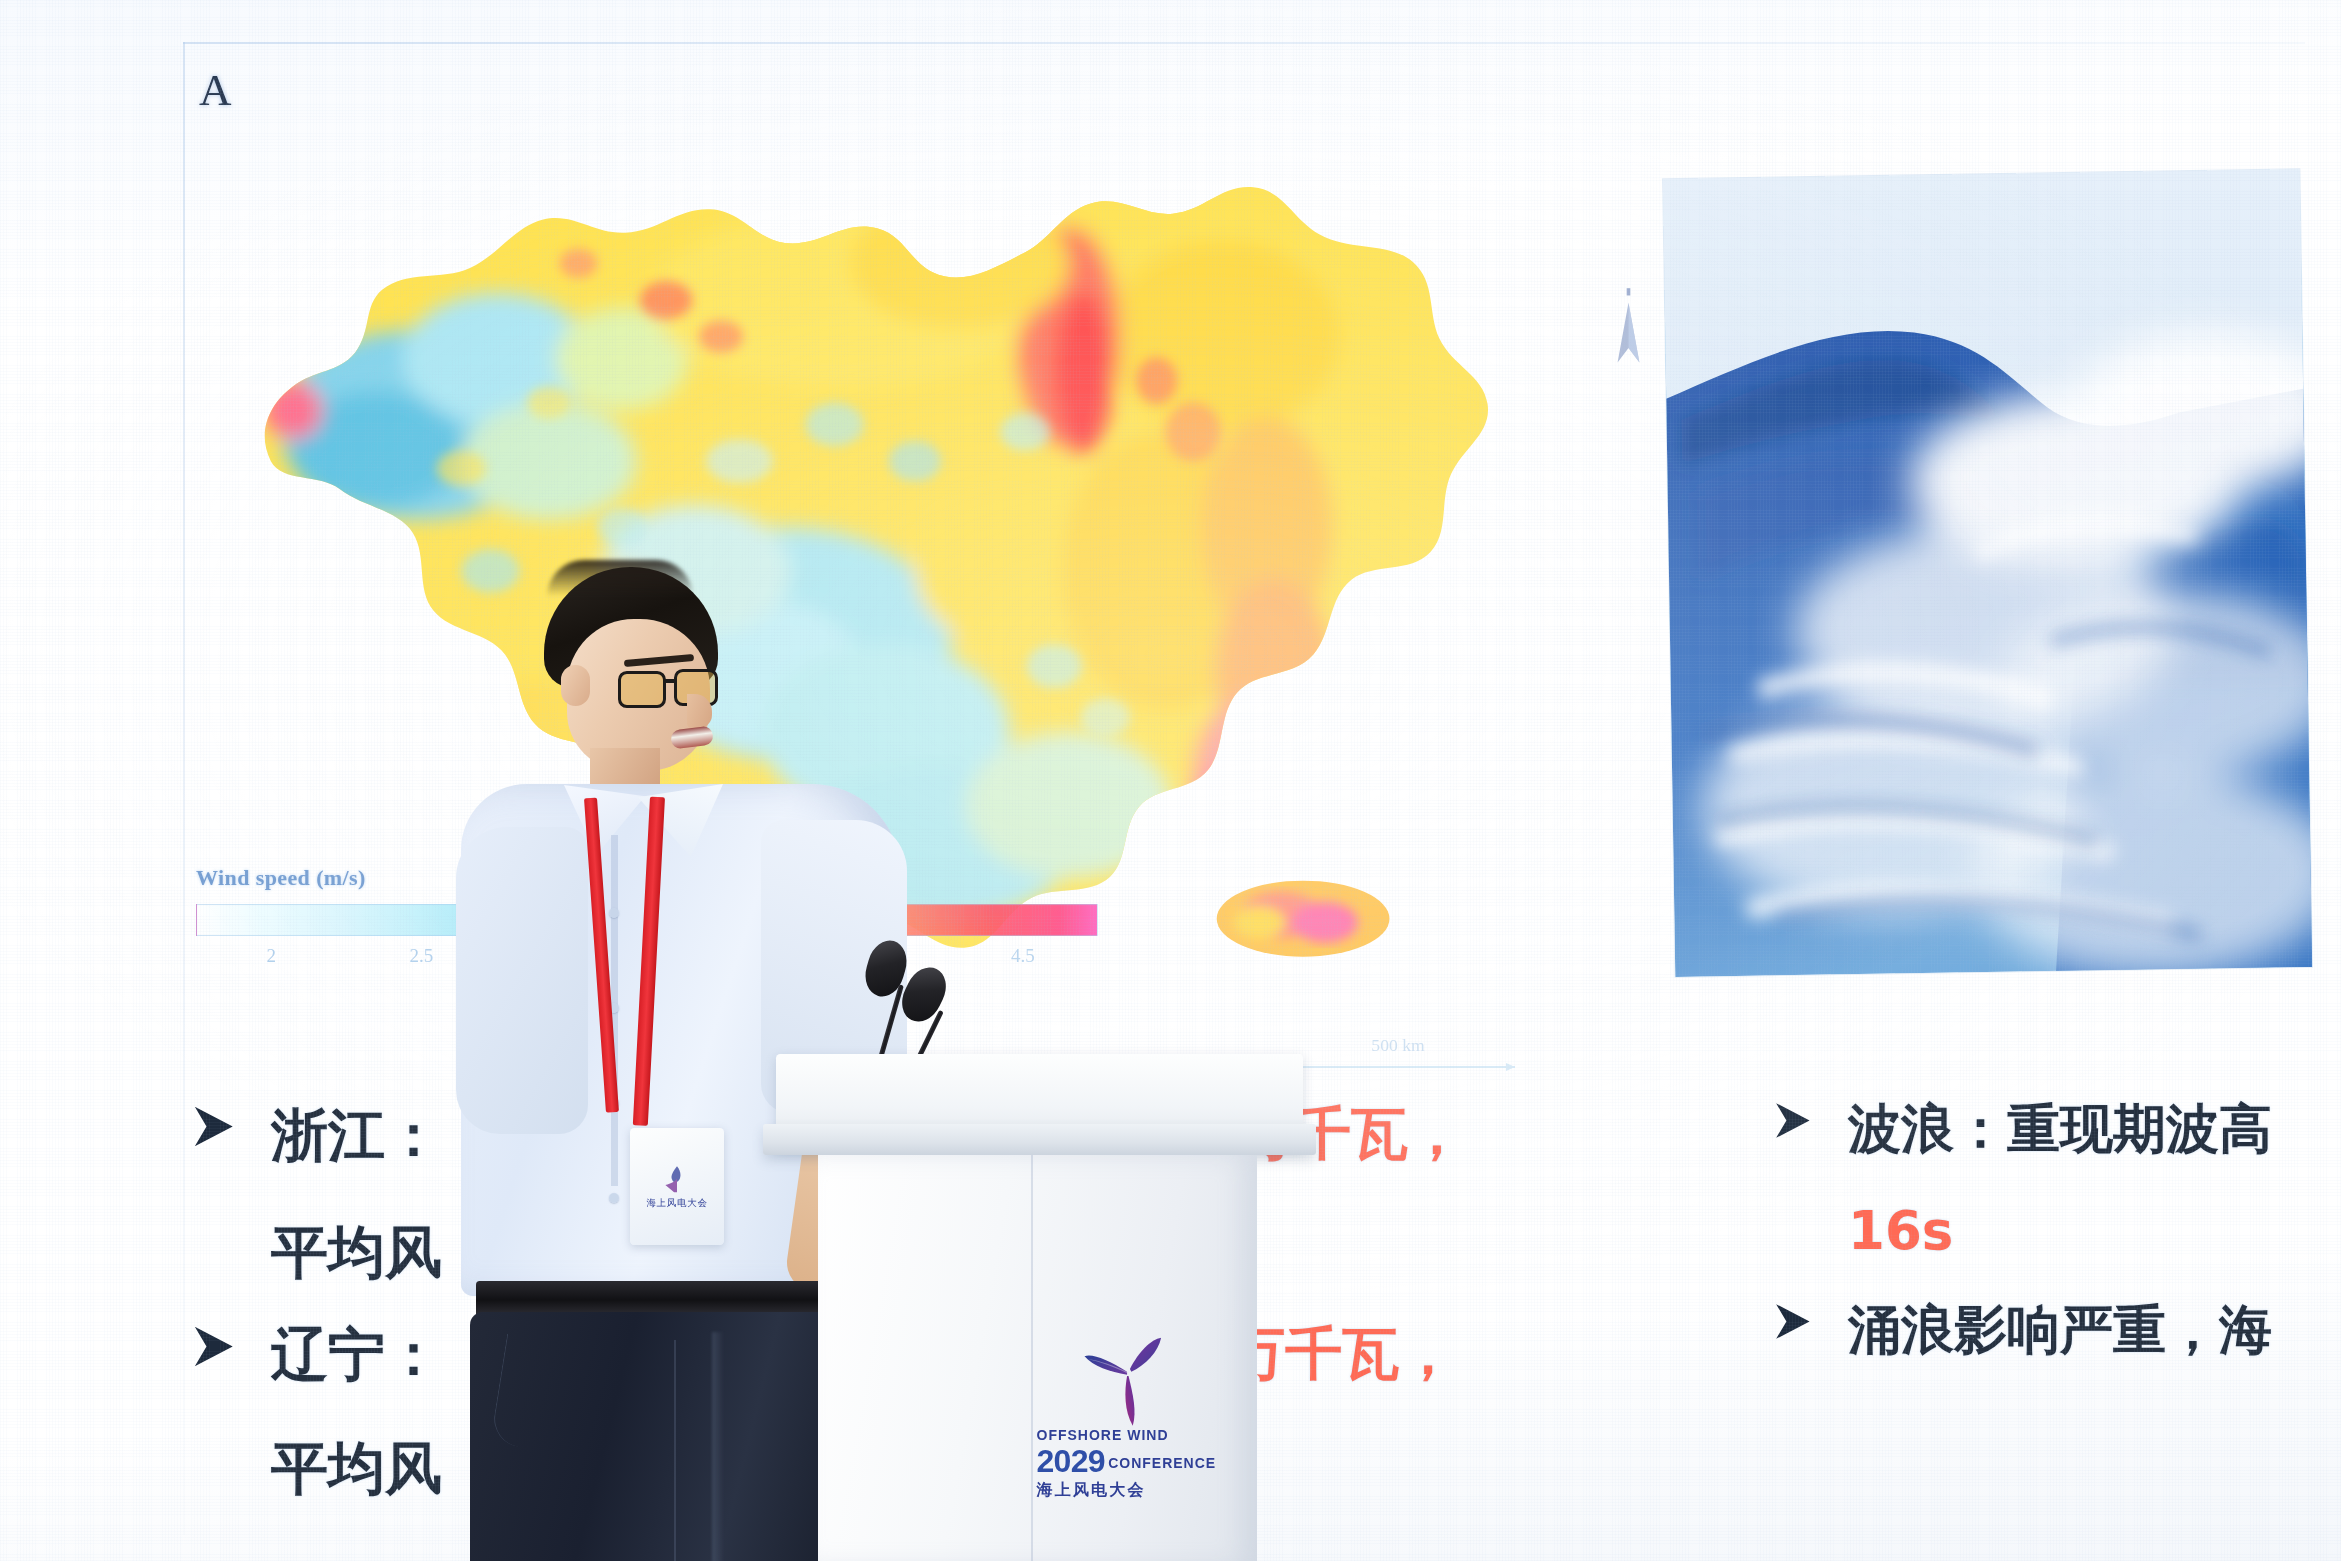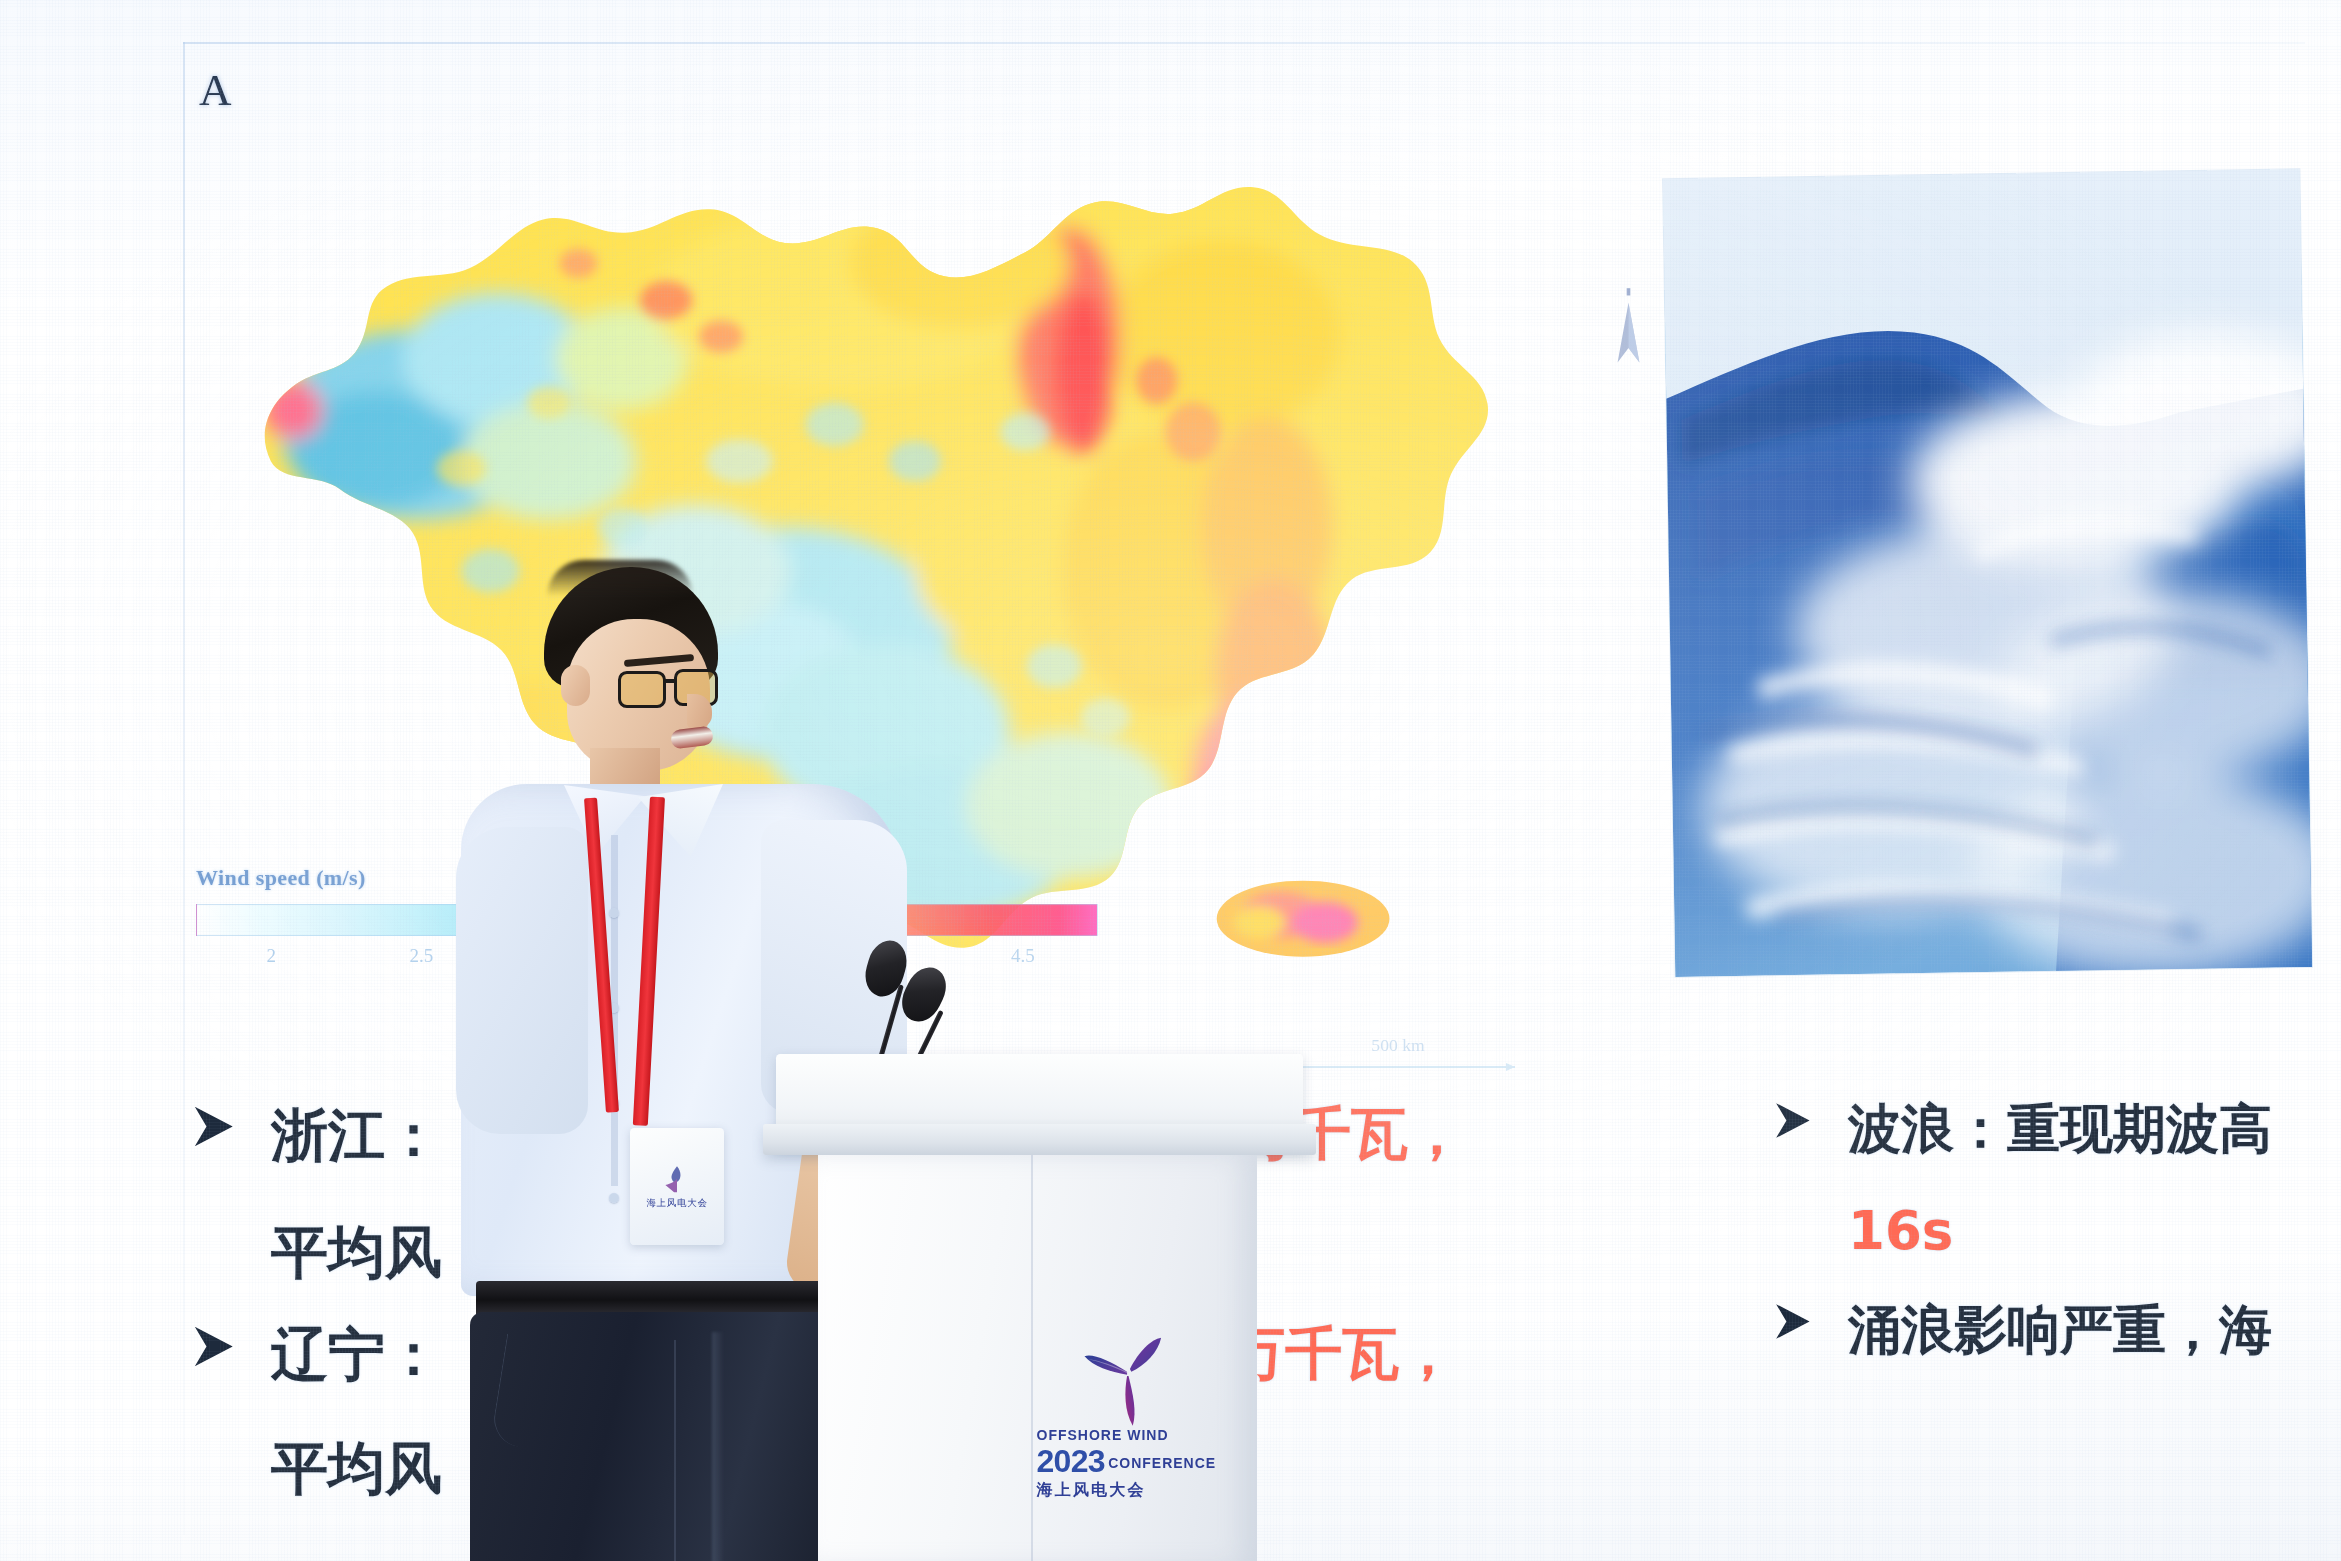--- a/index.html
+++ b/index.html
@@ -550,21 +550,21 @@
           </linearGradient>
         </defs>
         <path d="M78 66 C52 50 30 40 18 44 C30 58 54 66 78 70 Z" fill="url(#lg1)"></path>
         <path d="M82 62 C94 38 112 20 126 18 C122 38 104 56 84 66 Z" fill="url(#lg2)"></path>
         <path d="M80 72 C86 96 92 122 86 142 C74 122 74 94 78 72 Z" fill="url(#lg3)"></path>
         <path d="M78 66 C60 58 40 50 22 48 C40 52 62 60 78 68 Z" fill="#ffffff" opacity="0.35"></path>
       </svg>
       <div id="logo-text">
         <div class="logo-en">OFFSHORE WIND</div>
         <div>
-          <span class="logo-yr">2023</span>
+          <span class="logo-yr">2029</span>
           <span class="logo-en">CONFERENCE</span>
         </div>
         <div class="logo-cn">海上风电大会</div>
       </div>
     </div>
   </div>
 
 </div>
 
 

